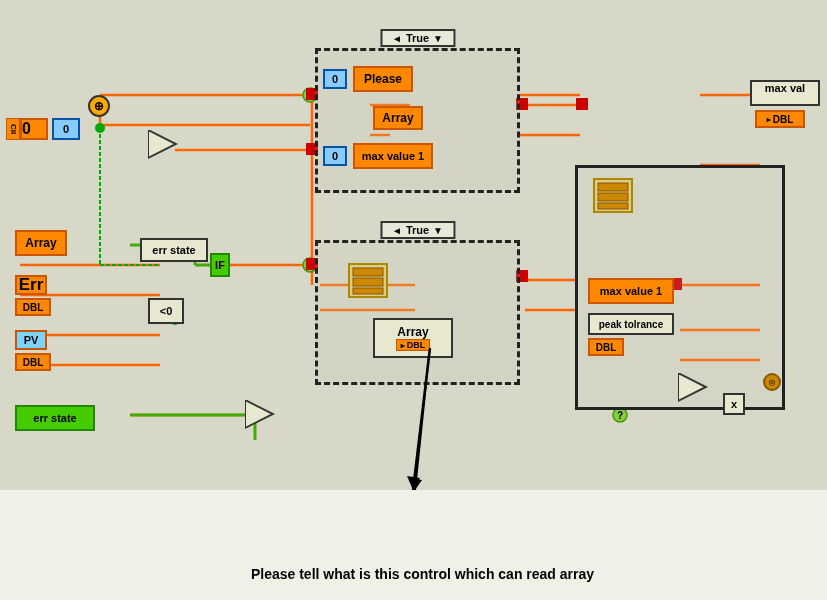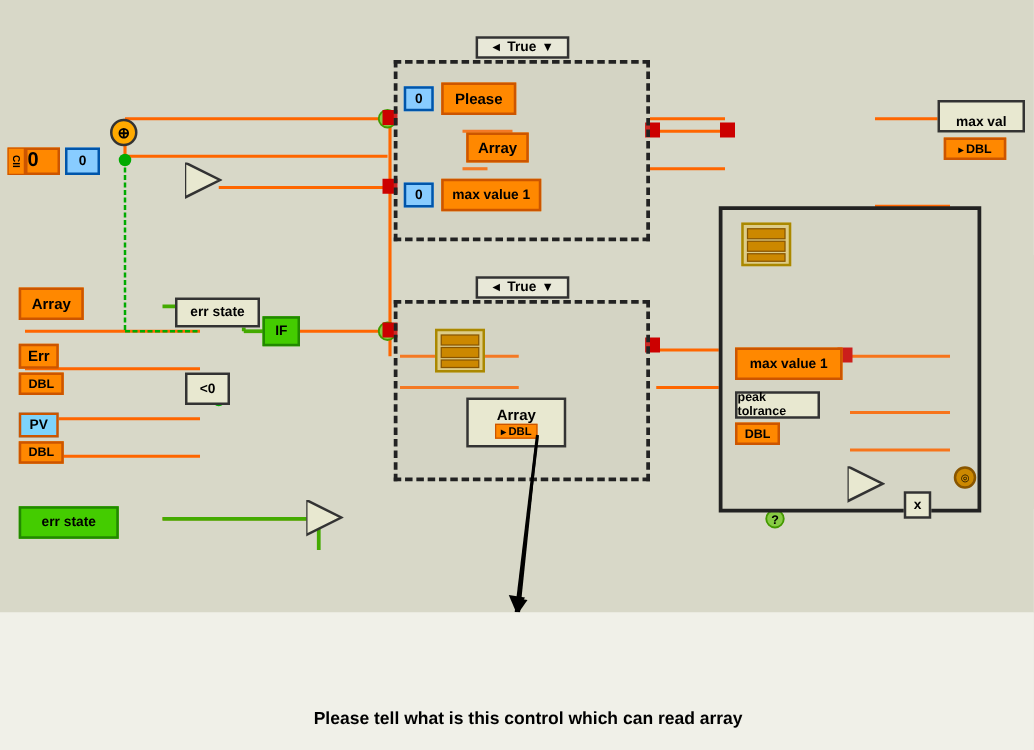--- a/index.html
+++ b/index.html
@@ -191,25 +191,25 @@
   </div>
 
   <div style="position:absolute; top:230px; left:15px; width:52px; height:26px; background:#ff8800; border:2px solid #cc5500; font-size:12px; font-weight:bold; display:flex; align-items:center; justify-content:center;">
     <span>Array</span>
   </div>
 
   <div style="position:absolute; top:238px; left:140px; width:68px; height:24px; background:#e8e8d0; border:2px solid #333; font-size:11px; font-weight:bold; display:flex; align-items:center; justify-content:center;">
     <span>err state</span>
   </div>
 
-  <div style="position:absolute; top:253px; left:210px; width:30px; height:24px; background:#44cc00; border:2px solid #228800; font-size:11px; font-weight:bold; display:flex; align-items:center; justify-content:center;">
+  <div style="position:absolute; top:253px; left:210px; width:20px; height:24px; background:#44cc00; border:2px solid #228800; font-size:11px; font-weight:bold; display:flex; align-items:center; justify-content:center;">
     <span>IF</span>
   </div>
 
-  <div style="position:absolute; top:275px; left:15px; width:32px; height:20px; background:#ff8800; border:2px solid #cc5500; font-size:12px; font-weight:bold; display:flex; align-items:center; justify-content:center;">
+  <div style="position:absolute; top:275px; left:15px; width:32px; height:20px; background:#ff8800; border:2px solid #cc5500; font-size:17px; font-weight:bold; display:flex; align-items:center; justify-content:center;">
     <span>Err</span>
   </div>
 
   <div style="position:absolute; top:298px; left:15px; width:36px; height:18px; background:#ff8800; border:2px solid #cc5500; font-size:10px; font-weight:bold; display:flex; align-items:center; justify-content:center;">
     <span>DBL</span>
   </div>
 
   <div style="position:absolute; top:298px; left:148px; width:36px; height:26px; background:#e8e8d0; border:2px solid #333; font-size:11px; font-weight:bold; display:flex; align-items:center; justify-content:center;">
     <span>&lt;0</span>
   </div>
@@ -256,38 +256,38 @@
         <rect x="2" y="2" width="30" height="8" fill="#cc8800" stroke="#885500" stroke-width="1"></rect>
         <rect x="2" y="12" width="30" height="8" fill="#cc8800" stroke="#885500" stroke-width="1"></rect>
         <rect x="2" y="22" width="30" height="6" fill="#cc8800" stroke="#885500" stroke-width="1"></rect>
       </svg>
     </div>
 
     <div style="position:absolute; top:110px; left:10px; width:86px; height:26px; background:#ff8800; border:2px solid #cc5500; font-size:11px; font-weight:bold; display:flex; align-items:center; justify-content:center;">
       <span>max value 1</span>
     </div>
 
-    <div style="position:absolute; top:145px; left:10px; width:68px; height:22px; background:#e8e8d0; border:2px solid #333; font-size:10px; font-weight:bold; display:flex; align-items:center; justify-content:center;">
+    <div style="position:absolute; top:145px; left:10px; width:86px; height:22px; background:#e8e8d0; border:2px solid #333; font-size:10px; font-weight:bold; display:flex; align-items:center; justify-content:center;">
       <span>peak tolrance</span>
     </div>
 
     <div style="position:absolute; top:170px; left:10px; width:36px; height:18px; background:#ff8800; border:2px solid #cc5500; font-size:10px; font-weight:bold; display:flex; align-items:center; justify-content:center;">
       <span>DBL</span>
     </div>
 
     <svg style="position:absolute; top:205px; left:100px;" width="30" height="30">
       <polygon points="0,0 28,14 0,28" fill="#e8e8d0" stroke="#333" stroke-width="2"></polygon>
     </svg>
 
     <div style="position:absolute; top:225px; left:145px; width:22px; height:22px; background:#e8e8d0; border:2px solid #333; font-size:11px; font-weight:bold; display:flex; align-items:center; justify-content:center;">x</div>
 
     <div style="position:absolute; top:205px; left:185px; width:18px; height:18px; background:#cc8800; border:2px solid #885500; border-radius:50%; display:flex; align-items:center; justify-content:center; font-size:8px;">◎</div>
   </div>
 
-  <div style="position:absolute; top:80px; left:750px; width:70px; height:26px; background:#e8e8d0; border:2px solid #333; font-size:11px; font-weight:bold; display:flex; align-items:flex-end; justify-content:center;">
+  <div style="position:absolute; top:80px; left:750px; width:70px; height:26px; background:#e8e8d0; border:2px solid #333; font-size:11px; font-weight:bold; display:flex; align-items:flex-start; justify-content:center;">
     <span>max val</span>
   </div>
 
   <div style="position:absolute; top:110px; left:755px; width:50px; height:18px; background:#ff8800; border:2px solid #cc5500; font-size:10px; font-weight:bold; display:flex; align-items:center; justify-content:center;">
     <span style="font-size:8px; margin-right:2px;">▸</span>
     <span>DBL</span>
   </div>
 
   <div style="position:absolute; top:405px; left:15px; width:80px; height:26px; background:#44cc00; border:2px solid #228800; font-size:11px; font-weight:bold; display:flex; align-items:center; justify-content:center;">
     <span>err state</span>

